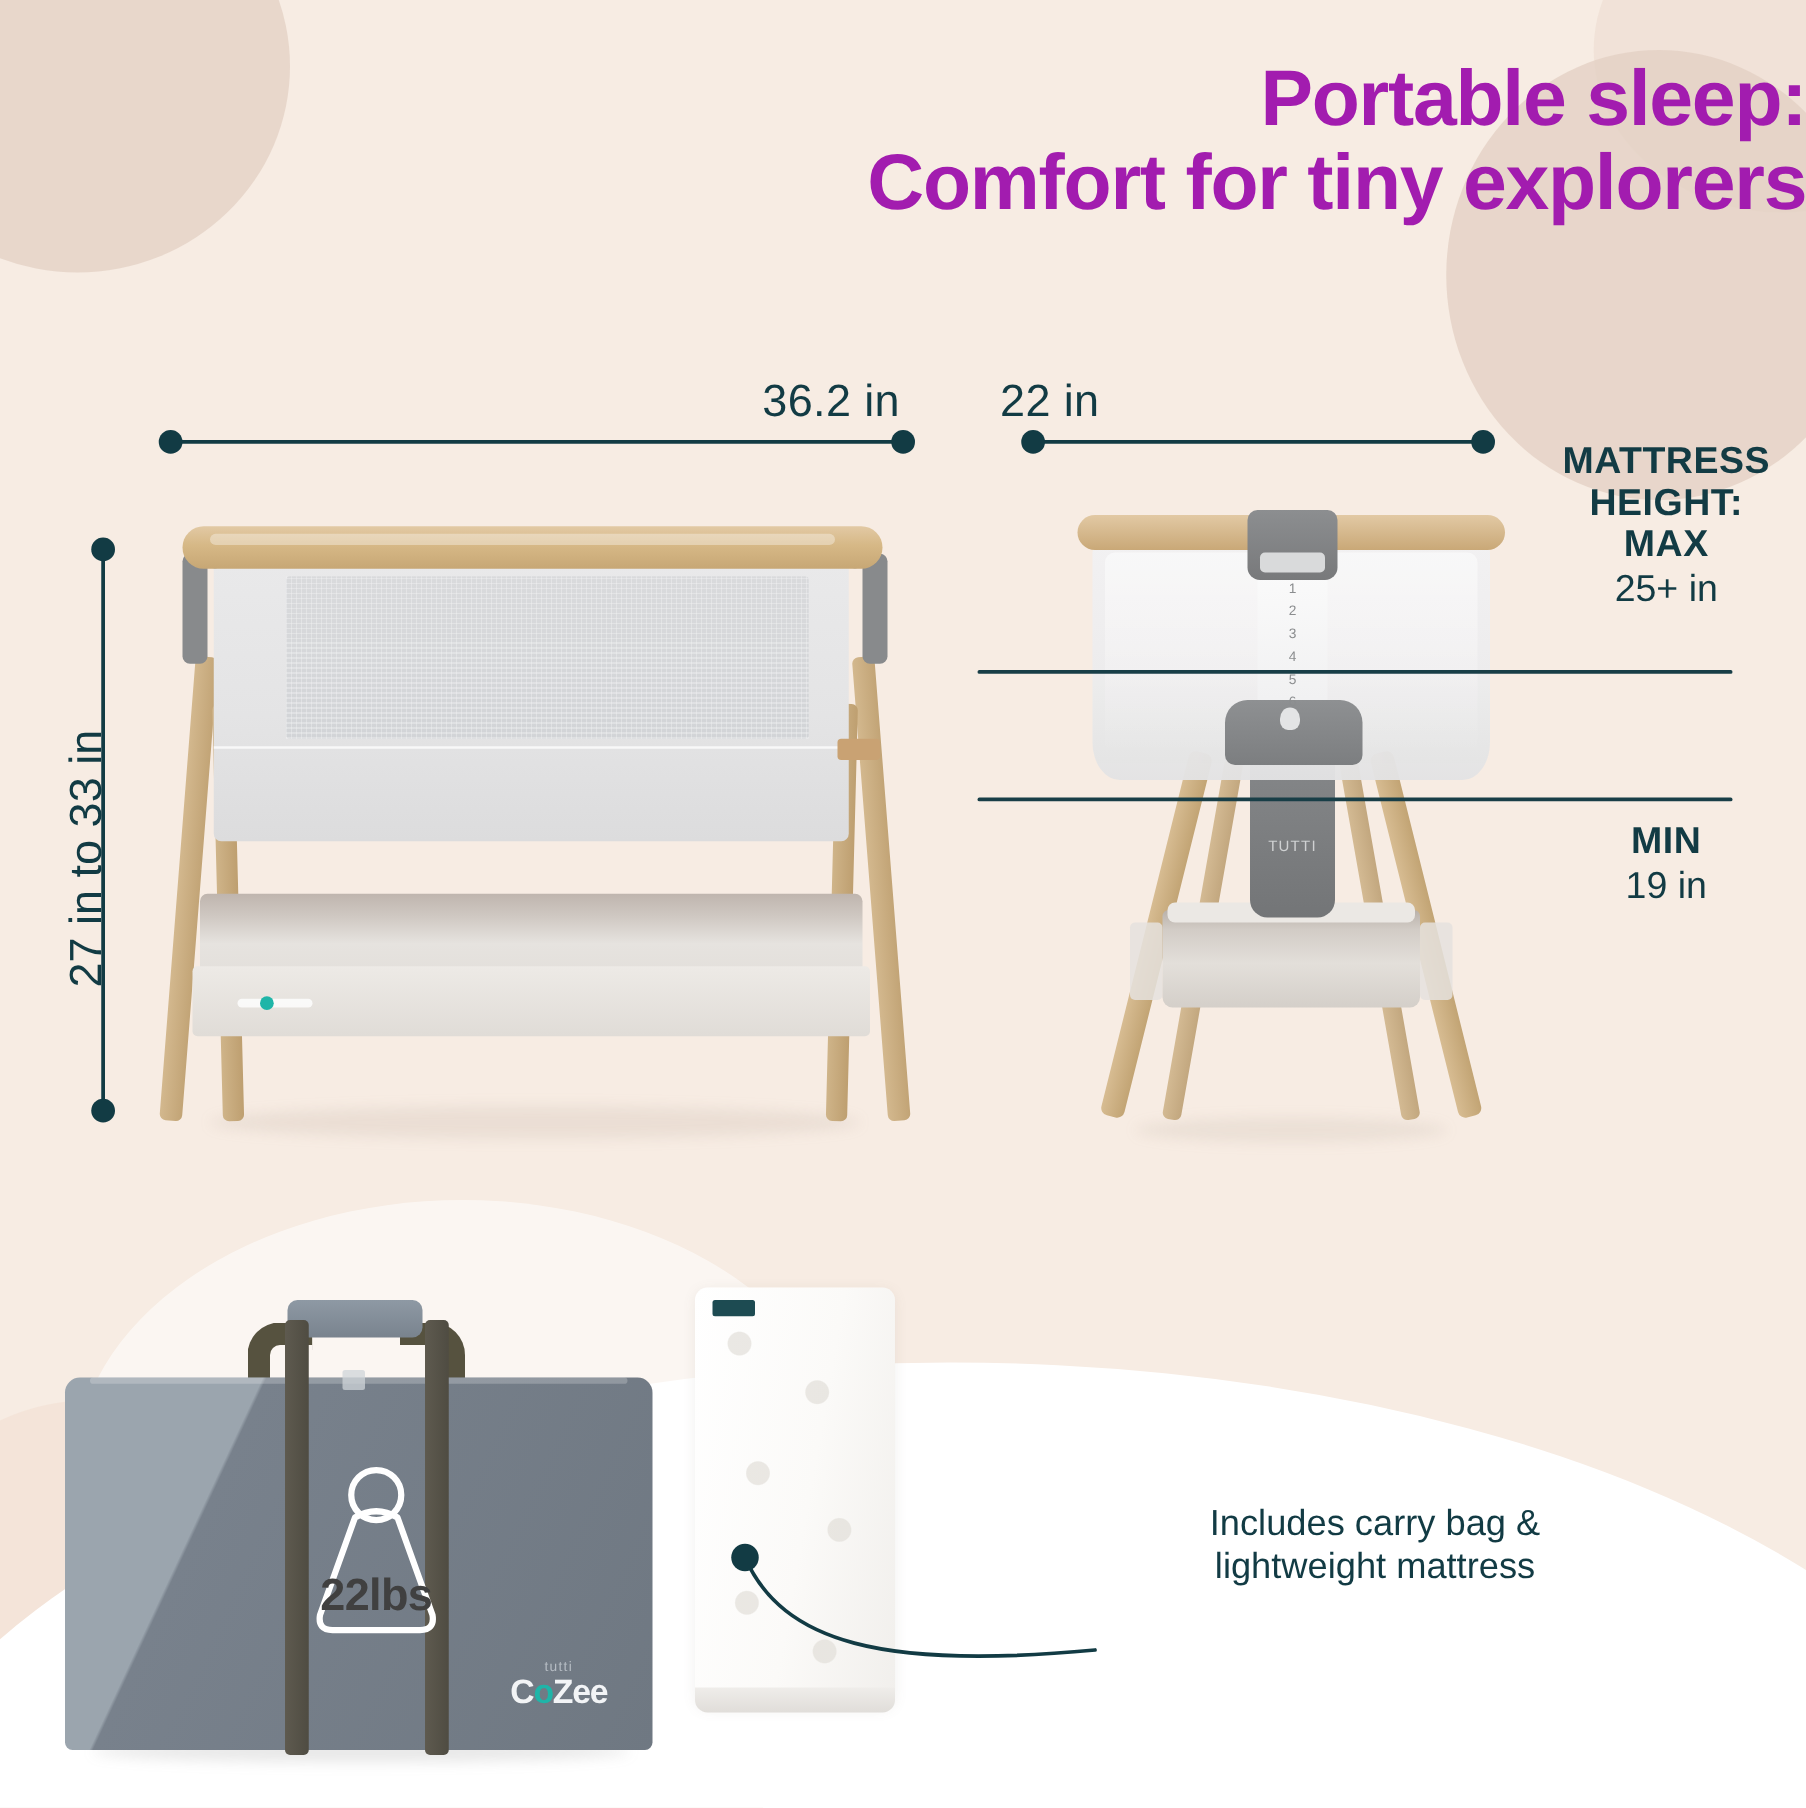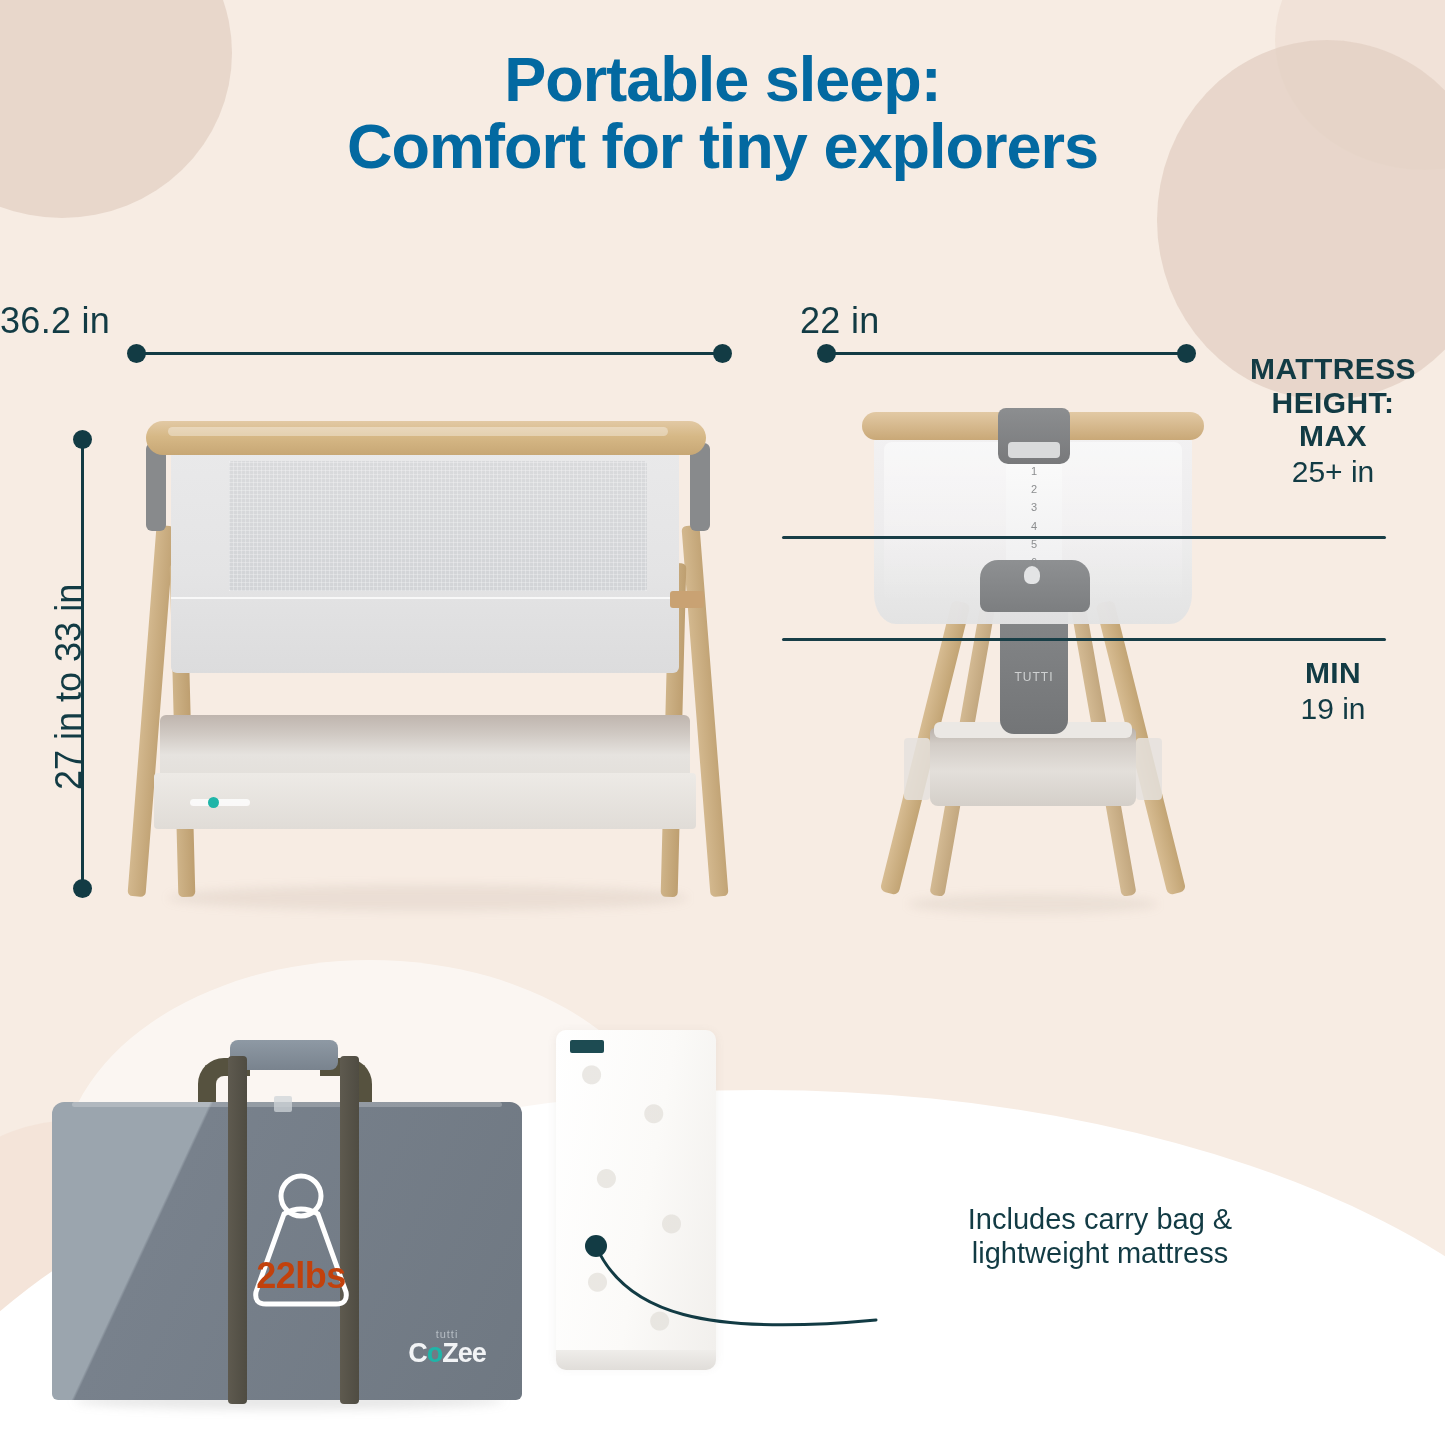--- a/index.html
+++ b/index.html
@@ -40,22 +40,22 @@
   }
   .white-oval2 {
     position:absolute; left:60px; top:960px;
     width:620px; height:430px; border-radius:50%;
     background:#FFFFFF; opacity:.55;
   }
 
   
   .headline {
     position:absolute; left:0; top:46px; width:100%;
-    text-align:center; z-index:6;
-    color:#0369a1; font-weight:bold; line-height:1.06;
+    text-align:right; z-index:6;
+    color:#a21caf; font-weight:bold; line-height:1.06;
     font-size:63px; letter-spacing:-1px;
   }
   .headline .l2 { display:block; }
 
   
   .dim-label {
     position:absolute; z-index:7;
     color:#123B44; font-size:36px; font-weight:300;
     letter-spacing:.3px; white-space:nowrap;
   }
@@ -283,21 +283,21 @@
     border-radius:50%; background:rgba(110,110,110,.16); filter:blur(5px);
   }
 
   
   .weight-icon {
     position:absolute; left:184px; top:130px; width:130px; height:140px;
   }
   .weight-icon svg { width:100%; height:100%; display:block; }
   .weight-text {
     position:absolute; left:184px; top:215px; width:130px;
-    text-align:center; color:#c2410c; font-weight:bold;
+    text-align:center; color:#404040; font-weight:bold;
     font-size:36px; letter-spacing:-.5px;
   }
   .bag-brand {
     position:absolute; left:330px; top:288px; width:130px; text-align:center;
   }
   .bag-brand .tiny { font-size:11px; color:#B6BDC4; letter-spacing:1px; display:block; }
   .bag-brand .cozee {
     font-size:27px; font-weight:bold; color:#F2F4F6;
     letter-spacing:-1px; display:block; line-height:1;
   }
@@ -357,21 +357,21 @@
   <div class="blob-bl"></div>
   <div class="white-oval"></div>
   <div class="white-oval2"></div>
 </div>
 
 <h1 class="headline">
   <span class="l1">Portable sleep:</span>
   <span class="l2">Comfort for tiny explorers</span>
 </h1>
 
-<div class="dim-label" style="left:0; top:300px; width:720px; text-align:left;">36.2 in</div>
+<div class="dim-label" style="left:0; top:300px; width:720px; text-align:right;">36.2 in</div>
 <div class="dim-line" style="left:136px; top:352px; width:586px;"></div>
 <div class="dot" style="left:127px; top:344px;"></div>
 <div class="dot" style="left:713px; top:344px;"></div>
 
 <div class="dim-label" style="left:800px; top:300px; width:400px; text-align:left;">22 in</div>
 <div class="dim-line" style="left:826px; top:352px; width:360px;"></div>
 <div class="dot" style="left:817px; top:344px;"></div>
 <div class="dot" style="left:1177px; top:344px;"></div>
 
 <div class="dim-line vert" style="left:81px; top:438px; height:450px;"></div>

